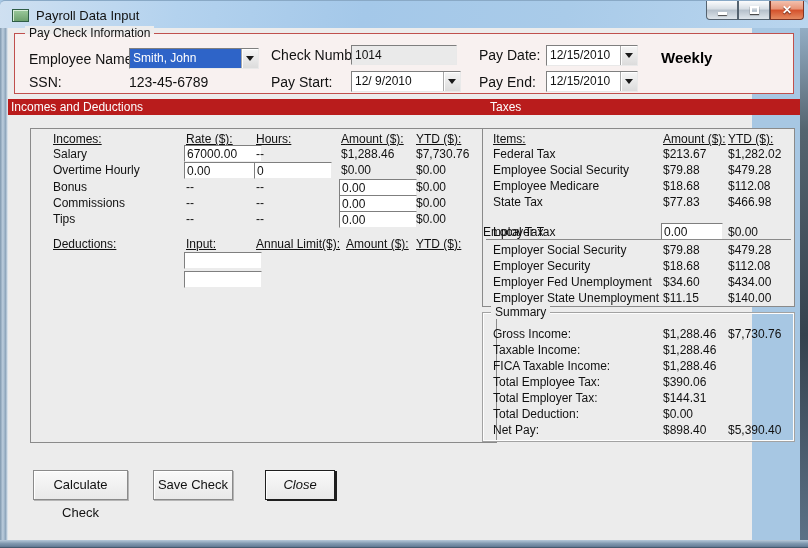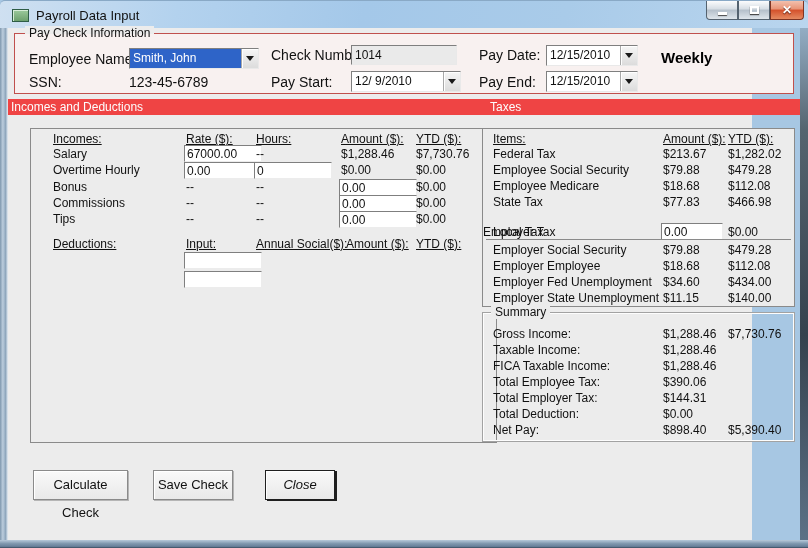--- a/index.html
+++ b/index.html
@@ -49,21 +49,21 @@
     background:#fff; display:flex; }
   .combo-text { flex:1; font-size:12px; color:#111; padding:2px 2px 0 3px; white-space:nowrap; overflow:hidden; }
   .combo-text.selected { background:#2e64c8; color:#fff; }
   .combo-btn { width:17px; background:linear-gradient(#f6f6f6,#dcdcdc); border-left:1px solid #a8a8a8;
     box-shadow:inset 1px 1px 0 #fff; display:flex; align-items:center; justify-content:center; }
   .arr { width:0; height:0; border-left:4px solid transparent; border-right:4px solid transparent;
     border-top:5px solid #1a1a1a; }
   #frequency { position:absolute; left:646px; top:15px; font-size:15px; font-weight:bold; color:#000; }
 
   
-  #section-band { position:absolute; left:0; top:71px; width:792px; height:16px; background:#ef4444; }
+  #section-band { position:absolute; left:0; top:71px; width:792px; height:16px; background:#b91c1c; }
   .band-label { position:absolute; top:1px; font-size:12px; color:#fdfdfd; }
 
   
   .panel { position:absolute; border:1px solid #8a8a8a; background:#ececec; }
   #incomes-panel { left:2px; top:100px; width:467px; height:315px;margin-left:20px; }
   #taxes-panel   { left:474px; top:100px; width:313px; height:179px; }
   .row { position:absolute; left:0; right:0; height:16px; }
   .cell { position:absolute; font-size:12px; color:#111; white-space:nowrap; }
   .hd { text-decoration:underline; }
   .ul { text-decoration:underline; }
@@ -202,21 +202,21 @@
         <span class="cell c-name">Tips</span>
         <span class="cell c-rate">--</span>
         <span class="cell c-hours">--</span>
         <input class="cin" style="left: 308px; top: -1px; width: 78px;" value="0.00">
         <span class="cell c-ytd">$0.00</span>
       </div>
 
       <div class="row" style="top:108px;">
         <span class="cell hd c-name">Deductions:</span>
         <span class="cell hd c-rate">Input:</span>
-        <span class="cell hd c-hours">Annual Social($):</span>
+        <span class="cell hd c-hours">Annual Limit($):</span>
         <span class="cell hd" style="left:315px;">Amount ($):</span>
         <span class="cell hd c-ytd">YTD ($):</span>
       </div>
       <div class="row" style="top:125px;">
         <span class="cell c-name"></span>
         <input class="cin" style="left: 153px; top: -2px; width: 78px;">
         <span class="cell c-hours"></span>
         <span class="cell" style="left:315px;"></span>
         <span class="cell c-ytd"></span>
       </div>
@@ -263,21 +263,21 @@
 
       <span id="emp-tax-label">Employer Tax</span>
       <span id="emp-tax-line"></span>
 
       <div class="row" style="top:114px;">
         <span class="cell t-name">Employer Social Security</span>
         <span class="cell t-amt">$79.88</span>
         <span class="cell t-ytd">$479.28</span>
       </div>
       <div class="row" style="top:130px;">
-        <span class="cell t-name">Employer Employee</span>
+        <span class="cell t-name">Employer Security</span>
         <span class="cell t-amt">$18.68</span>
         <span class="cell t-ytd">$112.08</span>
       </div>
       <div class="row" style="top:146px;">
         <span class="cell t-name">Employer Fed Unemployment</span>
         <span class="cell t-amt">$34.60</span>
         <span class="cell t-ytd">$434.00</span>
       </div>
       <div class="row" style="top:162px;">
         <span class="cell t-name">Employer State Unemployment</span>

